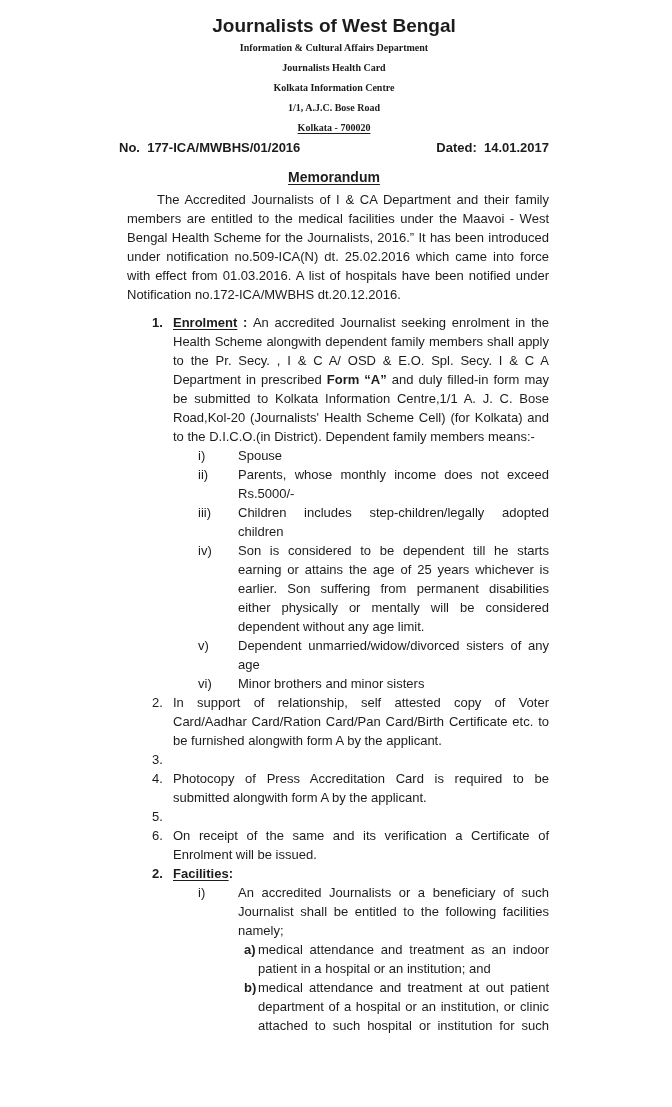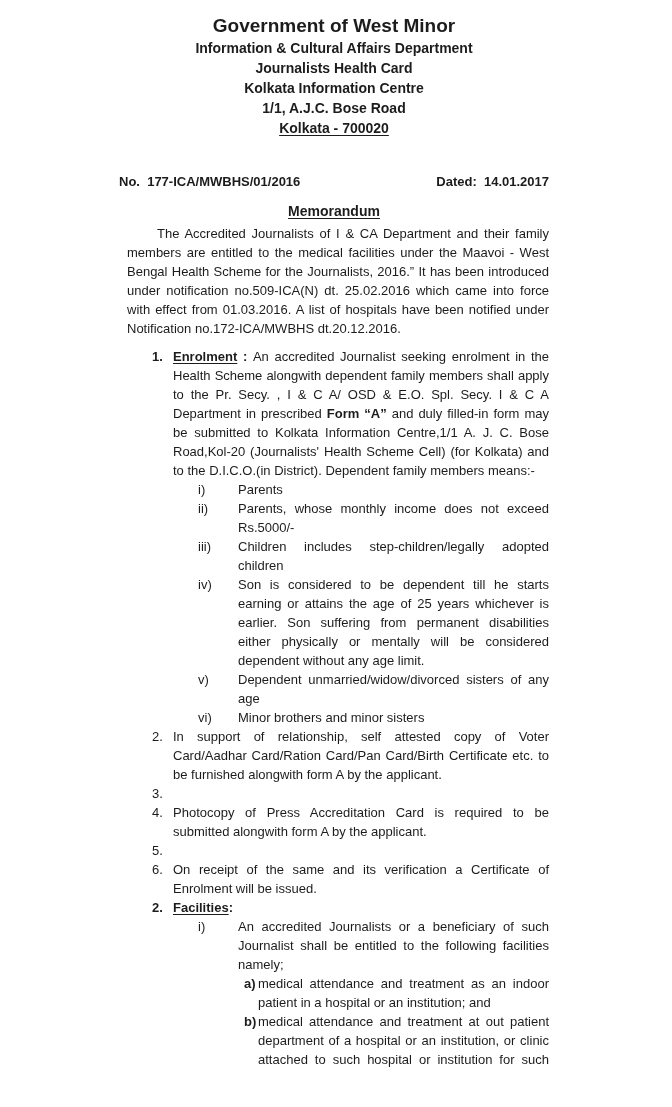--- a/index.html
+++ b/index.html
@@ -11,28 +11,27 @@
   }
   .page {
     box-sizing: border-box;
     width: 672px;
     min-height: 1107px;
     background: #ffffff;
     padding: 13px 123px 40px 119px;
   }
   .letterhead { text-align: center; font-weight: bold; }
   .org   { font-size: 19px; line-height: 25px; }
-  .hline { font-size: 14px; line-height: 20px; }
+  .hline { font-size: 10px; line-height: 20px; font-family: Liberation Serif, serif; }
   .u     { text-decoration: underline; text-underline-offset: 2px; }
   .b     { font-weight: bold; }
 
   .ref-row {
     display: flex;
     justify-content: space-between;
-    margin-top: 34px;
     font-weight: bold;
     font-size: 13px;
     line-height: 19px;
     white-space: pre-wrap;
   }
   .doc-title {
     text-align: center;
     font-weight: bold;
     font-size: 14px;
     line-height: 20px;
@@ -60,21 +59,21 @@
   .lvl3 { padding-left: 125px; }
   .lvl3 > .marker { width: 14px; font-weight: bold; }
   .justify-last .body { text-align-last: justify; }
 </style>
 </head>
 <body>
 
 <div class="page">
 
   <header class="letterhead">
-    <div class="org">Government of West Minor</div>
+    <div class="org">Journalists of West Bengal</div>
     <div class="hline">Information &amp; Cultural Affairs Department</div>
     <div class="hline">Journalists Health Card</div>
     <div class="hline">Kolkata Information Centre</div>
     <div class="hline">1/1, A.J.C. Bose Road</div>
     <div class="hline u">Kolkata - 700020</div>
   </header>
 
   <div class="ref-row">
     <span>No.  177-ICA/MWBHS/01/2016</span>
     <span>Dated:  14.01.2017</span>
@@ -88,21 +87,21 @@
 
   <div class="list">
 
     <div class="li lvl1">
       <span class="marker b">1.</span>
       <div class="body"><span class="b u">Enrolment</span><span class="b"> : </span><span>An accredited Journalist seeking enrolment in the Health Scheme alongwith dependent family members shall apply to the Pr. Secy. , I &amp; C A/ OSD &amp; E.O. Spl. Secy. I &amp; C A Department in prescribed </span><span class="b">Form “A”</span><span> and duly filled-in form may be submitted to Kolkata Information Centre,1/1 A. J. C. Bose Road,Kol-20 (Journalists' Health Scheme Cell) (for Kolkata) and to the D.I.C.O.(in District). Dependent family members means:-</span></div>
     </div>
 
     <div class="li lvl2">
       <span class="marker">i)</span>
-      <div class="body">Parents</div>
+      <div class="body">Spouse</div>
     </div>
     <div class="li lvl2">
       <span class="marker">ii)</span>
       <div class="body">Parents, whose monthly income does not exceed Rs.5000/-</div>
     </div>
     <div class="li lvl2">
       <span class="marker">iii)</span>
       <div class="body">Children includes step-children/legally adopted children</div>
     </div>
     <div class="li lvl2">

